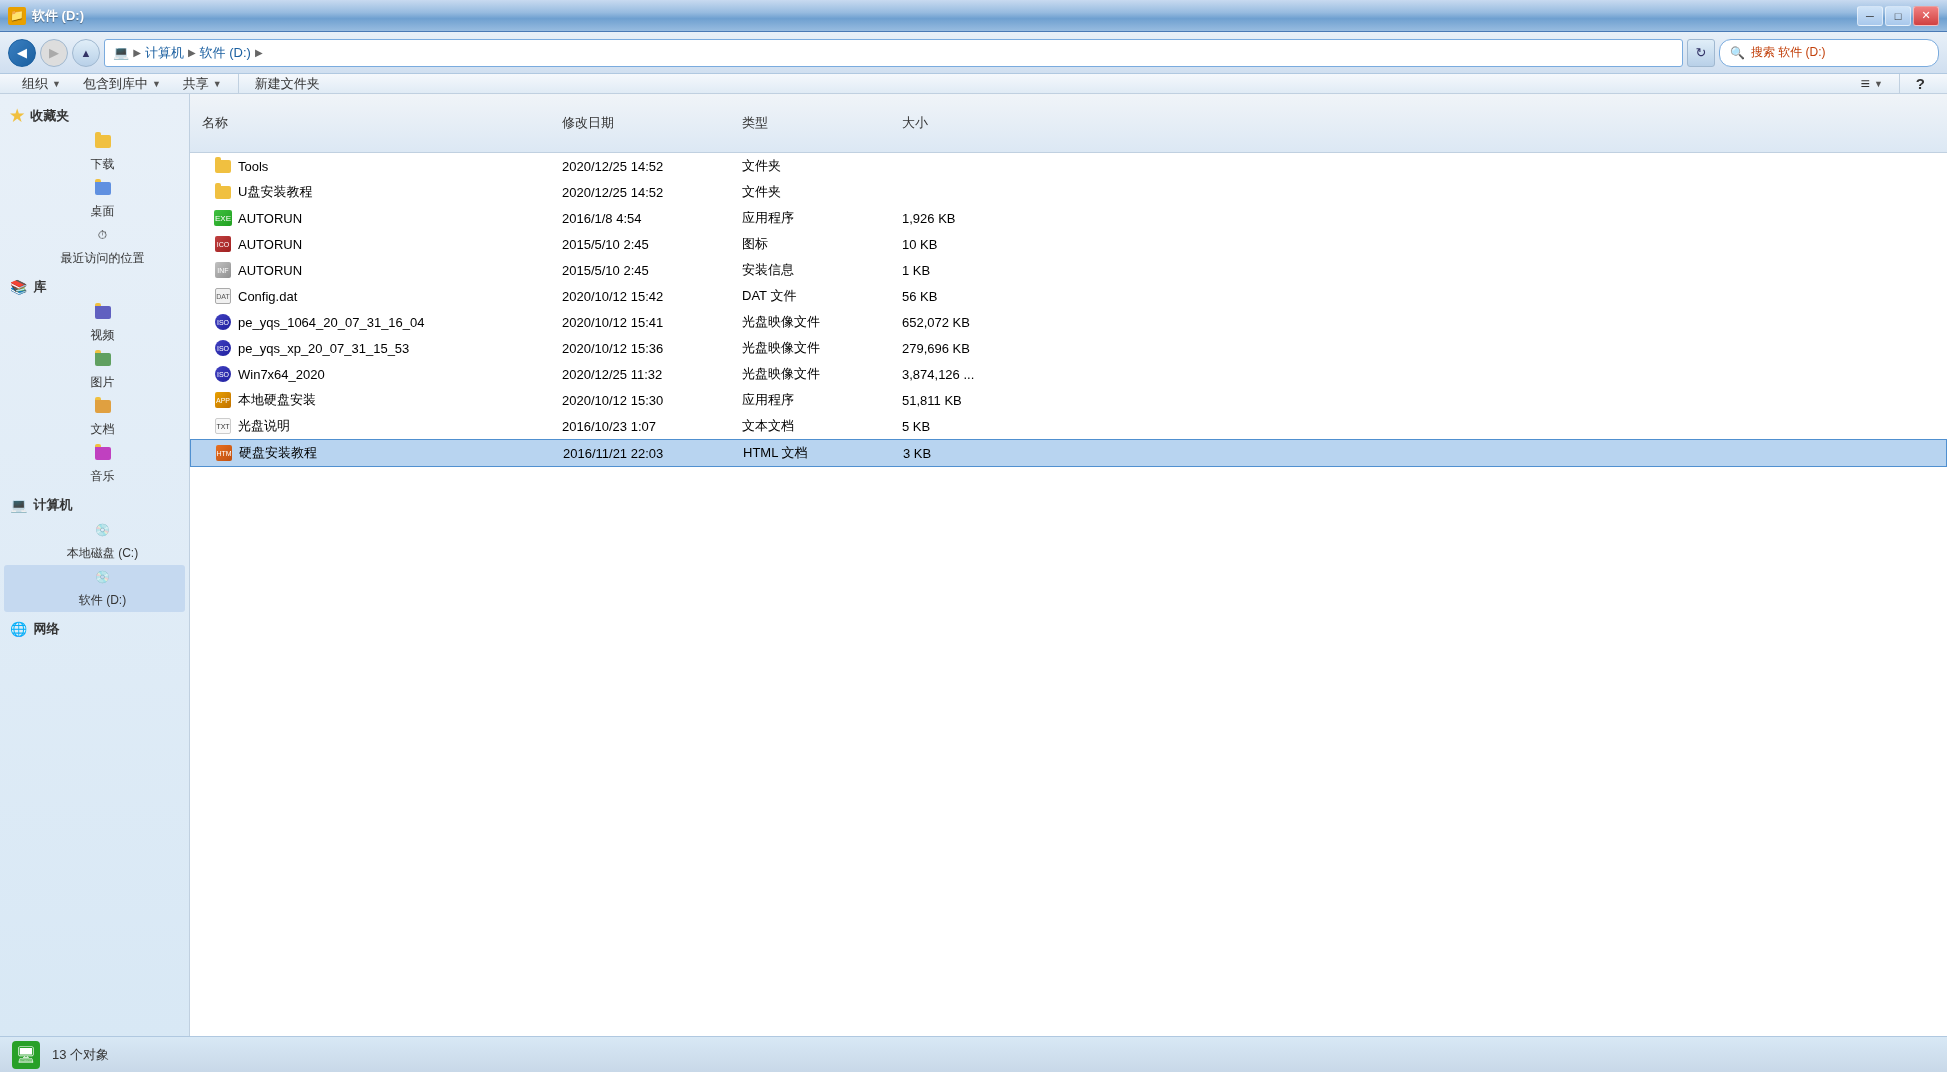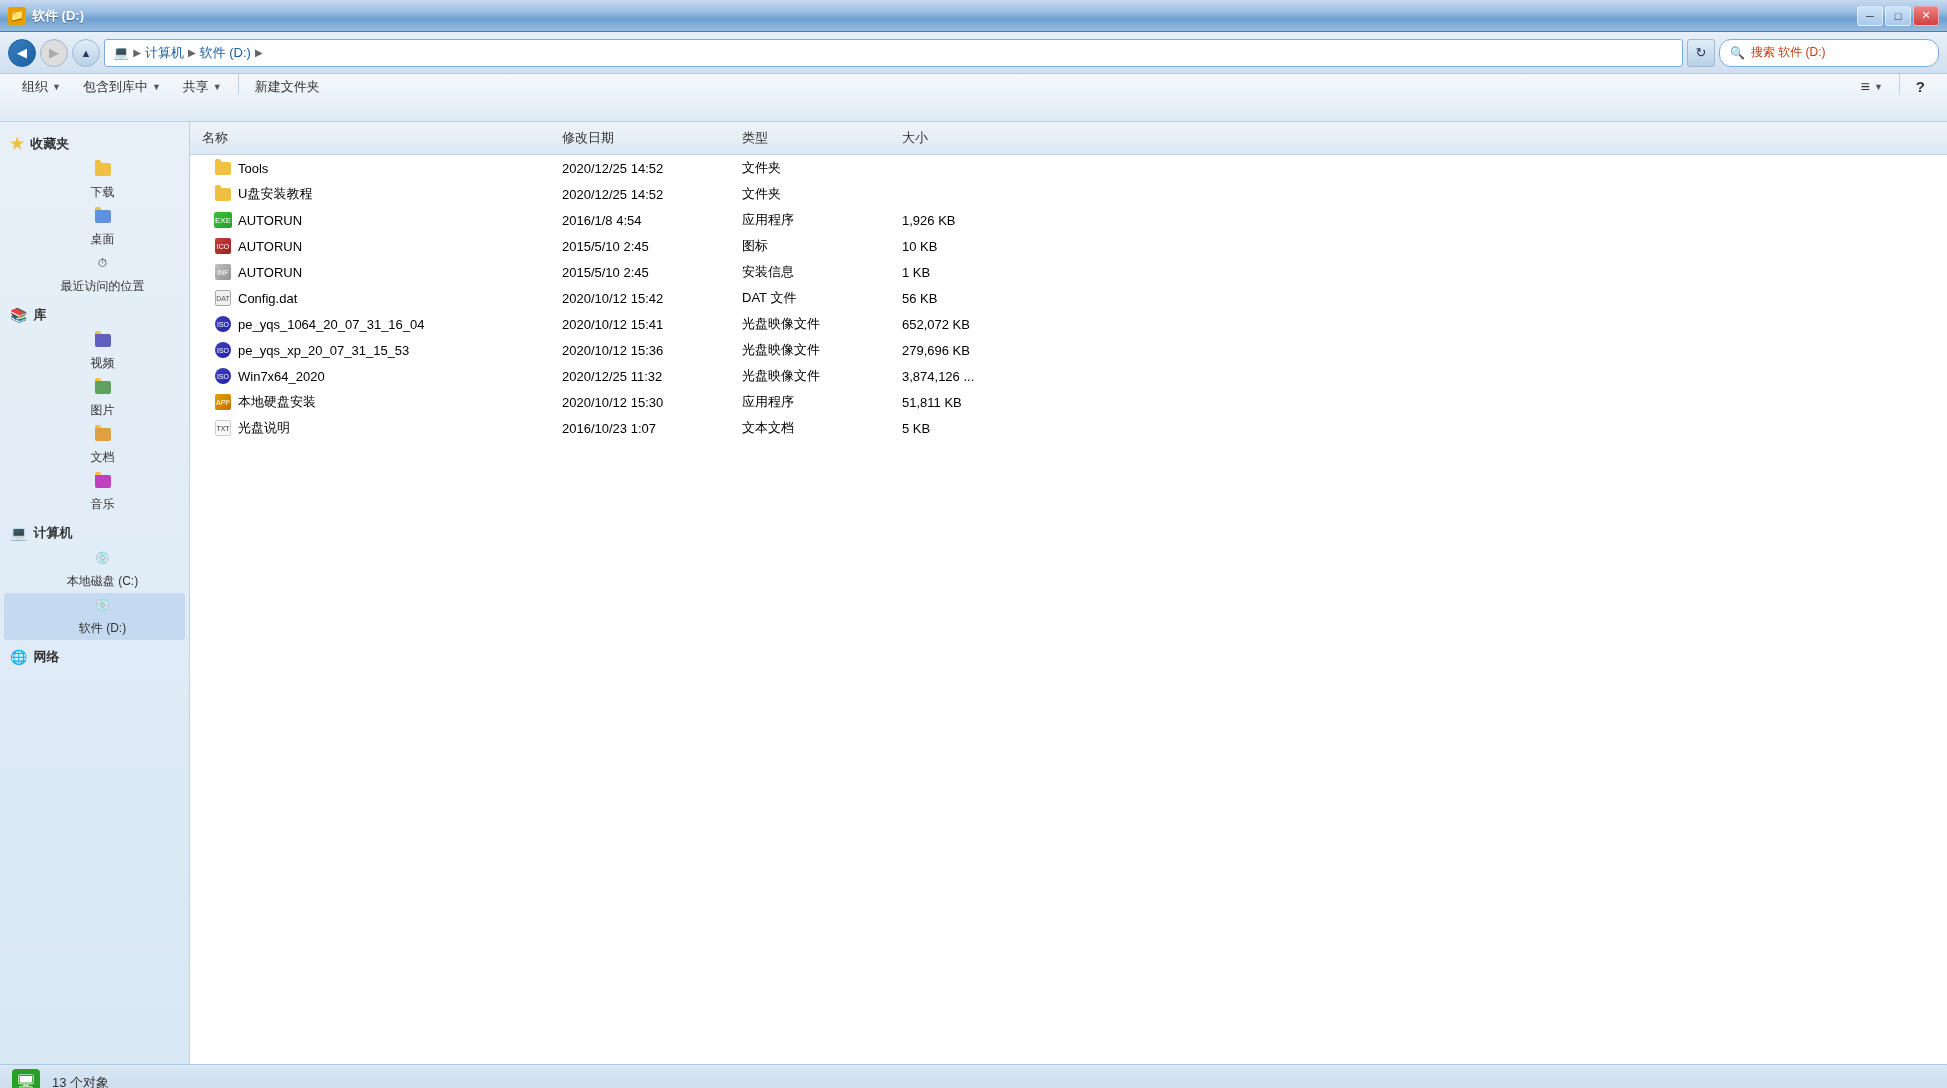--- a/index.html
+++ b/index.html
@@ -113,23 +113,23 @@
       display: flex; align-items: center;
       padding: 0 10px;
       font-size: 12px;
       color: #888;
       gap: 6px;
     }
 
     
     .toolbar {
       background: linear-gradient(to bottom, #f5f8fc, #e0ebf5);
-      height: 48px;
-      display: flex;
-      align-items: flex-start;
+      height: 20px;
+      display: flex;
+      align-items: center;
       padding: 0 12px;
       gap: 2px;
       border-bottom: 1px solid #c0d0e0;
     }
     .toolbar-item {
       display: flex; align-items: center; gap: 4px;
       padding: 4px 10px;
       border-radius: 3px;
       cursor: pointer;
       font-size: 13px;
@@ -179,21 +179,21 @@
       flex: 1;
       background: white;
       display: flex;
       flex-direction: column;
     }
     .column-header {
       display: grid;
       grid-template-columns: 360px 180px 160px 120px;
       background: linear-gradient(to bottom, #f0f4f8, #dce8f4);
       border-bottom: 1px solid #c0d0e0;
-      padding: 3px 0;
+      padding: 16px 0;
       font-size: 13px;
       color: #333;
     }
     .col-name {
       padding: 4px 12px;
       cursor: pointer;
     }
     .file-list { flex: 1; overflow-y: auto; }
     .file-row {
       display: grid;
@@ -632,20 +632,31 @@
           <span class="file-icon">
               <span class="icon-txt">TXT</span>
             </span>
           <span>光盘说明</span>
         </div>
         <div class="file-cell">2016/10/23 1:07</div>
         <div class="file-cell">文本文档</div>
         <div class="file-cell">5 KB</div>
       </div>
 
+      <div class="file-row selected">
+        <div class="file-name-cell">
+          <span class="file-icon">
+              <span class="icon-htm">HTM</span>
+            </span>
+          <span>硬盘安装教程</span>
+        </div>
+        <div class="file-cell">2016/11/21 22:03</div>
+        <div class="file-cell">HTML 文档</div>
+        <div class="file-cell">3 KB</div>
+      </div>
 
       <div style="height: 300px;"></div>
     </div>
   </div>
 </div>
 
 <div class="statusbar">
   <div class="statusbar-icon">🖥</div>
   <span>13 个对象</span>
 </div>

